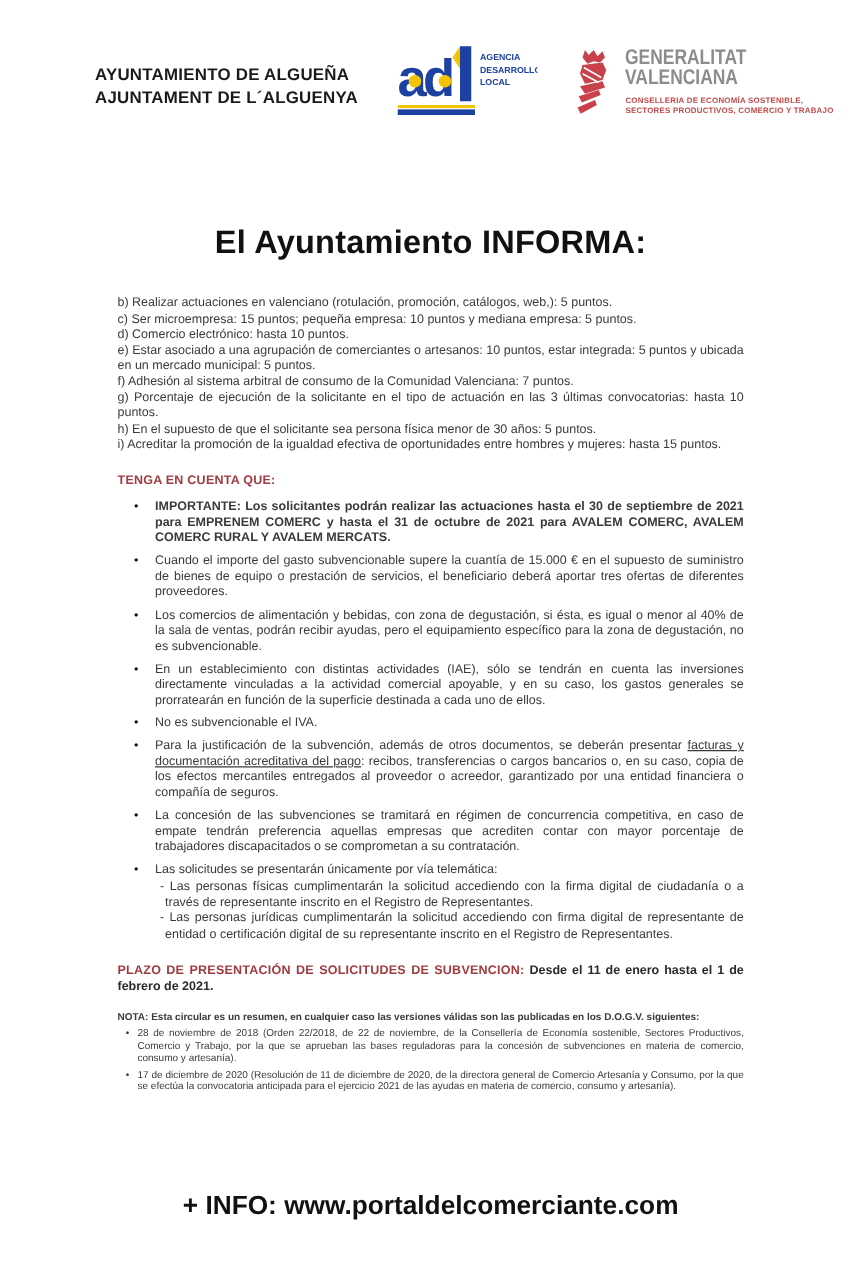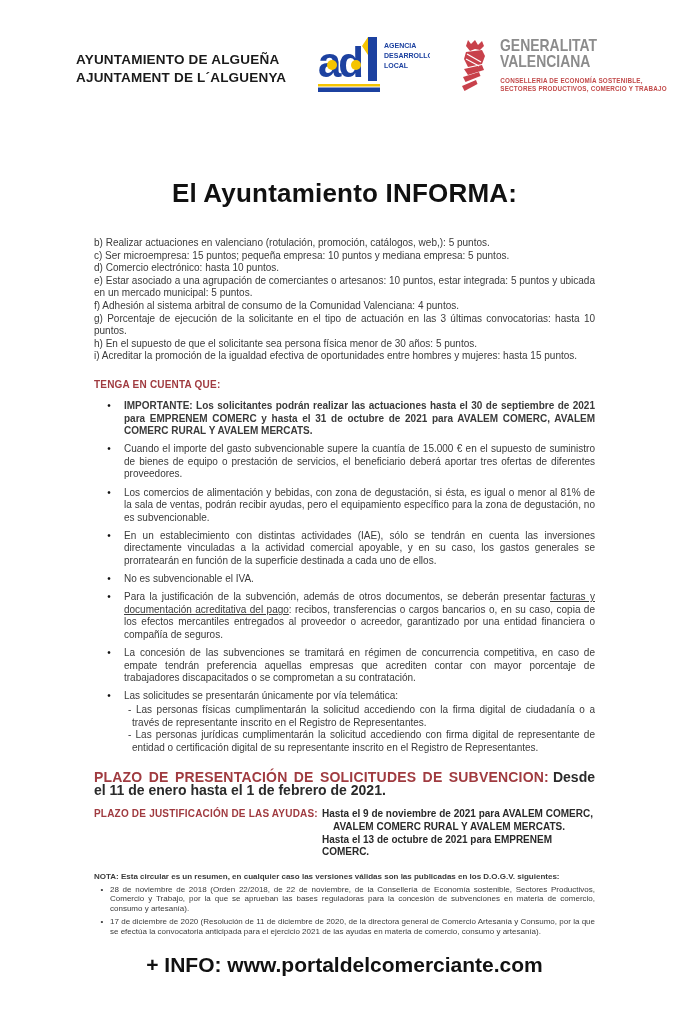--- a/index.html
+++ b/index.html
@@ -57,21 +57,21 @@
     display:flex;margin:0 0 5.5px 0;
   }
   .bullets .marker{
     flex:0 0 30px;text-align:center;font-size:10px;line-height:12.6px;color:#111;
   }
   .bullets .txt{flex:1;}
   .underline{text-decoration:underline;}
   .subitems{margin-top:1px;}
   .subitems p{margin:0;padding-left:8px;text-indent:-4px;}
   
-  .deadline{margin:17px 0 0 0;font-size:14px;line-height:12.6px;font-weight:bold;text-align:justify;}
+  .deadline{margin:17px 0 0 0;font-size:10px;line-height:12.6px;font-weight:bold;text-align:justify;}
   .deadline .label{margin-right:4px;letter-spacing:.2px;}
   .deadline-value{color:#2a2a2a;}
   .deadline2{display:flex;margin:12px 0 0 0;font-size:10px;line-height:12.6px;font-weight:bold;}
   .deadline2 .label{flex:0 0 auto;margin-right:4px;letter-spacing:.2px;}
   .deadline2 .lines div{color:#2a2a2a;}
   .deadline2 .lines .indent{padding-left:11px;}
   
   .nota{margin-top:13px;font-size:8px;line-height:9.8px;color:#3a3a3a;text-align:justify;}
   .nota p{margin:0;font-weight:bold;}
   .nota ul{list-style:none;margin:3px 0 0 0;padding:0;}
@@ -170,40 +170,40 @@
 
   <h1 class="title">El Ayuntamiento INFORMA:</h1>
 
   <div class="content">
 
     <div class="criteria body-text">
       <p>b) Realizar actuaciones en valenciano (rotulación, promoción, catálogos, web,): 5 puntos.</p>
       <p>c) Ser microempresa: 15 puntos; pequeña empresa: 10 puntos y mediana empresa: 5 puntos.</p>
       <p>d) Comercio electrónico: hasta 10 puntos.</p>
       <p>e) Estar asociado a una agrupación de comerciantes o artesanos: 10 puntos, estar integrada: 5 puntos y ubicada en un mercado municipal: 5 puntos.</p>
-      <p>f) Adhesión al sistema arbitral de consumo de la Comunidad Valenciana: 4 puntos.</p>
+      <p>f) Adhesión al sistema arbitral de consumo de la Comunidad Valenciana: 7 puntos.</p>
       <p>g) Porcentaje de ejecución de la solicitante en el tipo de actuación en las 3 últimas convocatorias: hasta 10 puntos.</p>
       <p>h) En el supuesto de que el solicitante sea persona física menor de 30 años: 5 puntos.</p>
       <p>i) Acreditar la promoción de la igualdad efectiva de oportunidades entre hombres y mujeres: hasta 15 puntos.</p>
     </div>
 
     <h2 class="section-heading red">TENGA EN CUENTA QUE:</h2>
 
     <ul class="bullets body-text">
       <li>
         <span class="marker">•</span>
         <span class="txt bold">IMPORTANTE: Los solicitantes podrán realizar las actuaciones hasta el 30 de septiembre de 2021 para EMPRENEM COMERC y hasta el 31 de octubre de 2021 para AVALEM COMERC, AVALEM COMERC RURAL Y AVALEM MERCATS.</span>
       </li>
       <li>
         <span class="marker">•</span>
         <span class="txt">Cuando el importe del gasto subvencionable supere la cuantía de 15.000 € en el supuesto de suministro de bienes de equipo o prestación de servicios, el beneficiario deberá aportar tres ofertas de diferentes proveedores.</span>
       </li>
       <li>
         <span class="marker">•</span>
-        <span class="txt">Los comercios de alimentación y bebidas, con zona de degustación, si ésta, es igual o menor al 81% de la sala de ventas, podrán recibir ayudas, pero el equipamiento específico para la zona de degustación, no es subvencionable.</span>
+        <span class="txt">Los comercios de alimentación y bebidas, con zona de degustación, si ésta, es igual o menor al 40% de la sala de ventas, podrán recibir ayudas, pero el equipamiento específico para la zona de degustación, no es subvencionable.</span>
       </li>
       <li>
         <span class="marker">•</span>
         <span class="txt">En un establecimiento con distintas actividades (IAE), sólo se tendrán en cuenta las inversiones directamente vinculadas a la actividad comercial apoyable, y en su caso, los gastos generales se prorratearán en función de la superficie destinada a cada uno de ellos.</span>
       </li>
       <li>
         <span class="marker">•</span>
         <span class="txt">No es subvencionable el IVA.</span>
       </li>
       <li>
@@ -223,28 +223,20 @@
             <p>- Las personas jurídicas cumplimentarán la solicitud accediendo con firma digital de representante de entidad o certificación digital de su representante inscrito en el Registro de Representantes.</p>
           </span>
         </span>
       </li>
     </ul>
 
     <p class="deadline">
       <span class="label red">PLAZO DE PRESENTACIÓN DE SOLICITUDES DE SUBVENCION:</span><span class="deadline-value">Desde el 11 de enero hasta el 1 de febrero de 2021.</span>
     </p>
 
-    <div class="deadline2">
-      <span class="label red">PLAZO DE JUSTIFICACIÓN DE LAS AYUDAS:</span>
-      <div class="lines">
-        <div>Hasta el 9 de noviembre de 2021 para AVALEM COMERC,</div>
-        <div class="indent">AVALEM COMERC RURAL Y AVALEM MERCATS.</div>
-        <div>Hasta el 13 de octubre de 2021 para EMPRENEM COMERC.</div>
-      </div>
-    </div>
 
     <div class="nota">
       <p><b>NOTA:</b><span> Esta circular es un resumen, en cualquier caso </span><b>las versiones válidas son las publicadas en los D.O.G.V. siguientes:</b></p>
       <ul>
         <li>
           <span class="marker">•</span>
           <span class="txt">28 de noviembre de 2018 (Orden 22/2018, de 22 de noviembre, de la Consellería de Economía sostenible, Sectores Productivos, Comercio y Trabajo, por la que se aprueban las bases reguladoras para la concesión de subvenciones en materia de comercio, consumo y artesanía).</span>
         </li>
         <li>
           <span class="marker">•</span>

